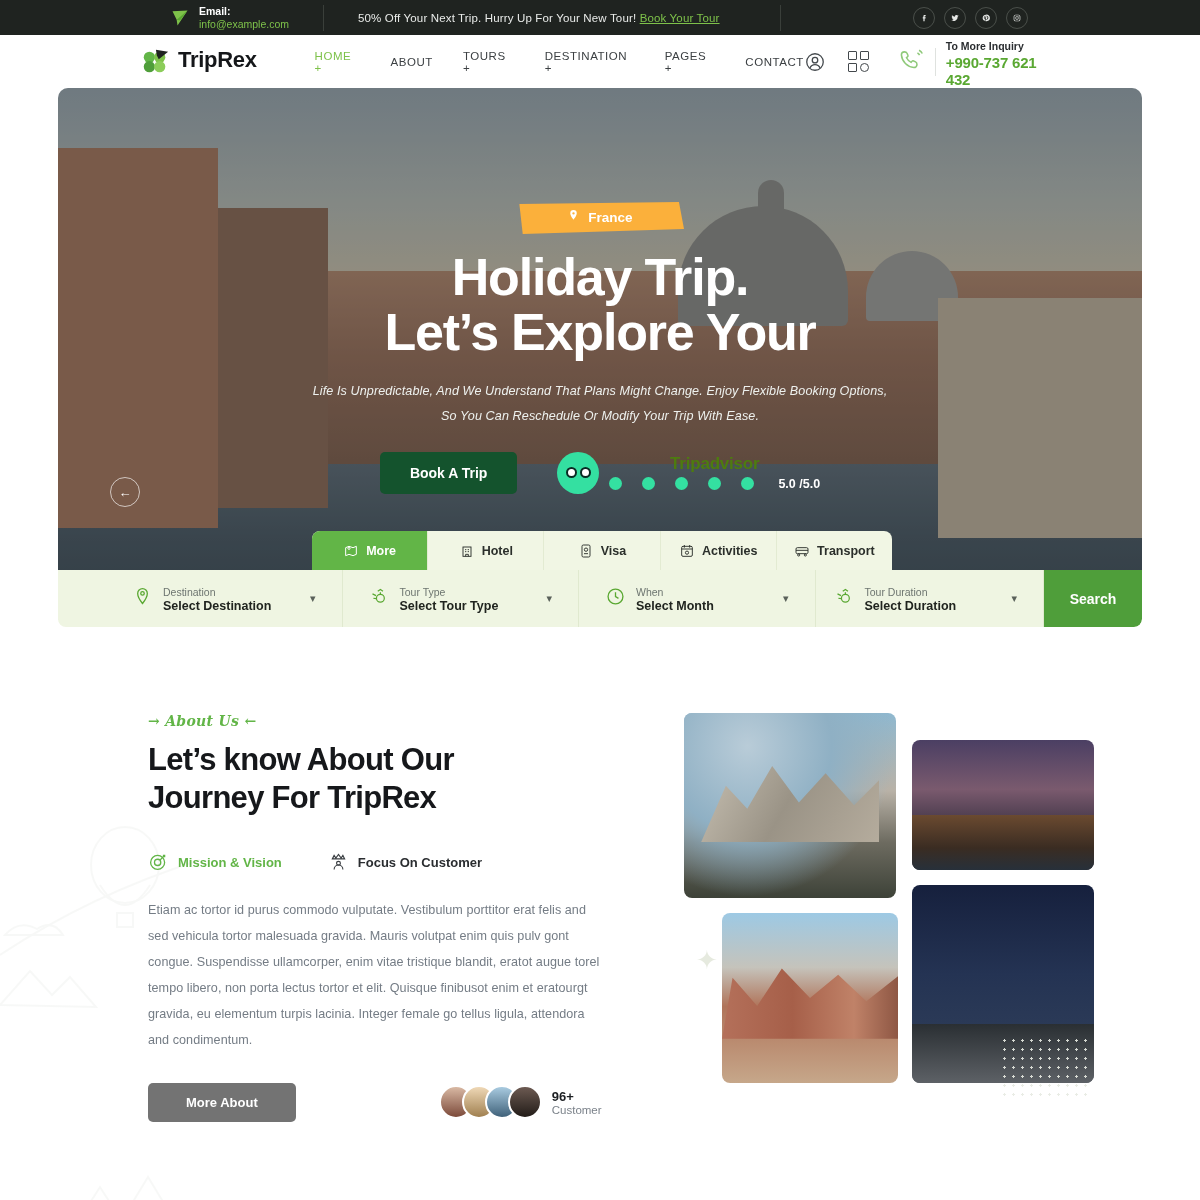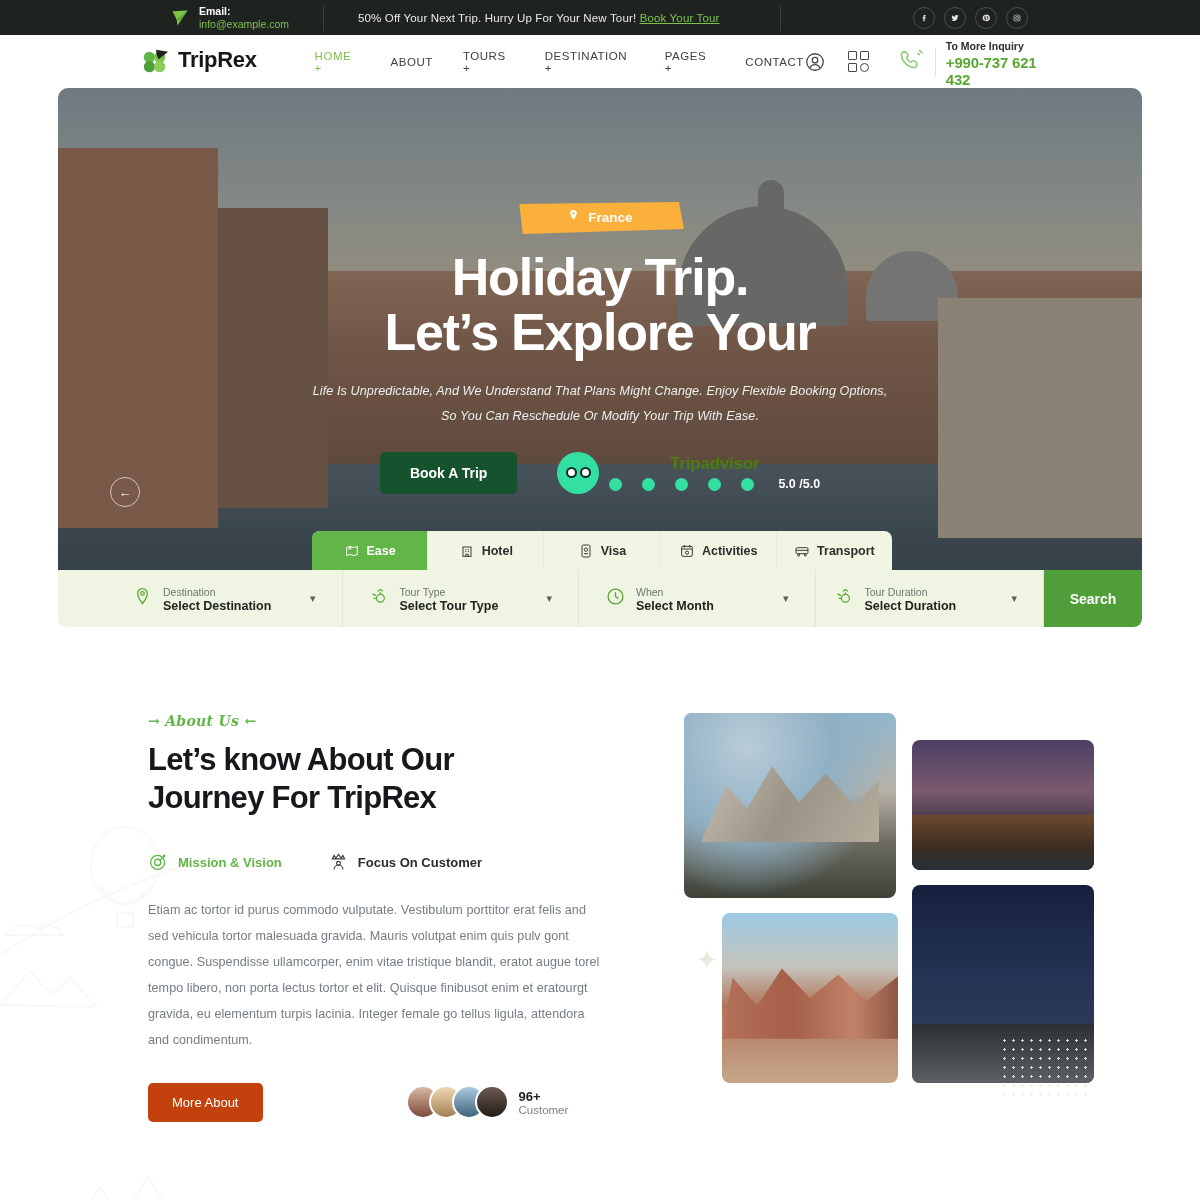--- a/index.html
+++ b/index.html
@@ -103,21 +103,21 @@
   .btn-book {
     background:#14532d; color:#fff; border:none; border-radius:5px;
     padding: 13px 30px; font-size: 14px; font-weight: bold; cursor:pointer;
   }
   .tripad { display:flex; align-items:center; gap:10px; }
   .ta-logo { width:42px; height:42px; border-radius:50%; background:#34e0a1;
     display:flex; align-items:center; justify-content:center; }
   .ta-logo .eye { width:11px; height:11px; border-radius:50%; border:2.5px solid #0a2b24; background:#fff; }
   .ta-eyes { display:flex; gap:3px; }
   .ta-right .ta-name { color:#4d7c0f; font-size:17px; font-weight:600; letter-spacing:-.2px; text-align:center; }
-  .ta-rate { display:flex; align-items:center; gap:20px; margin-top:3px; }
+  .ta-rate { display:flex; gap:20px; margin-top:3px; }
   .ta-dot { width:13px; height:13px; border-radius:50%; background:#34e0a1; }
   .ta-score { color:#fff; font-size:12.5px; margin-left:4px; font-weight:600; }
 
   .hero-prev {
     position:absolute; left:52px; top:389px; width:30px; height:30px; z-index:4;
     border-radius:50%; border:1px solid rgba(255,255,255,.65);
     display:flex; align-items:center; justify-content:center; color:#fff; font-size:13px;
     cursor:pointer;
   }
 
@@ -161,22 +161,22 @@
   .about-h2 { margin-top: 12px; font-size: 31px; line-height: 1.24; font-weight: bold;
     color:#16181b; letter-spacing:-.7px; }
   .about-tabs { display:flex; gap: 46px; margin-top: 33px; }
   .atab { display:flex; align-items:center; gap:9px; font-size:13px; font-weight:bold; cursor:pointer; }
   .atab svg { width:21px; height:21px; }
   .atab.active { color:#62b547; }
   .atab.inactive { color:#2a2d30; }
   .about-p { margin-top: 23px; width: 452px; font-size: 12.6px; line-height: 2.06;
     color:#747c85; letter-spacing:.05px; }
   .about-foot { display:flex; align-items:center; margin-top: 29px; }
-  .btn-more { background:#c2410c; color:#fff; border:none; border-radius:5px;
-    padding: 12px 24px; font-size: 13px; font-weight:normal; cursor:pointer; }
+  .btn-more { background:#737373; color:#fff; border:none; border-radius:5px;
+    padding: 12px 38px; font-size: 13px; font-weight:bold; cursor:pointer; }
   .cust { display:flex; align-items:center; gap:10px; margin-left: 143px; }
   .avatars { display:flex; }
   .av { width:34px; height:34px; border-radius:50%; border:2px solid #fff; margin-left:-11px; }
   .av:first-child { margin-left:0; }
   .cust-txt .c1 { font-size:13px; font-weight:bold; color:#1c1f22; }
   .cust-txt .c2 { font-size:11.5px; color:#7b828a; }
 
   
   .gallery { position:relative; width: 412px; margin-left: 36px; height: 380px; }
   .gimg { position:absolute; border-radius: 8px; overflow:hidden; }
@@ -365,21 +365,21 @@
     </div>
   </div>
 
   <div class="book-wrap">
     <div class="tabs">
       <div class="tab active">
         <svg viewBox="0 0 24 24" fill="none" stroke="#ffffff" stroke-width="1.5">
             <path d="M4 7l5-2 6 2 5-2v12l-5 2-6-2-5 2z"></path>
             <circle cx="9" cy="8" r="1.6"></circle>
           </svg>
-        <span>Ease</span>
+        <span>More</span>
       </div>
       <div class="tab">
         <svg viewBox="0 0 24 24" fill="none" stroke="#2b2f2b" stroke-width="1.4">
             <rect x="6" y="6" width="12" height="14"></rect>
             <path d="M9 10h2M13 10h2M9 13h2M13 13h2M10 20v-3h4v3"></path>
           </svg>
         <span>Hotel</span>
       </div>
       <div class="tab">
         <svg viewBox="0 0 24 24" fill="none" stroke="#2b2f2b" stroke-width="1.4">

